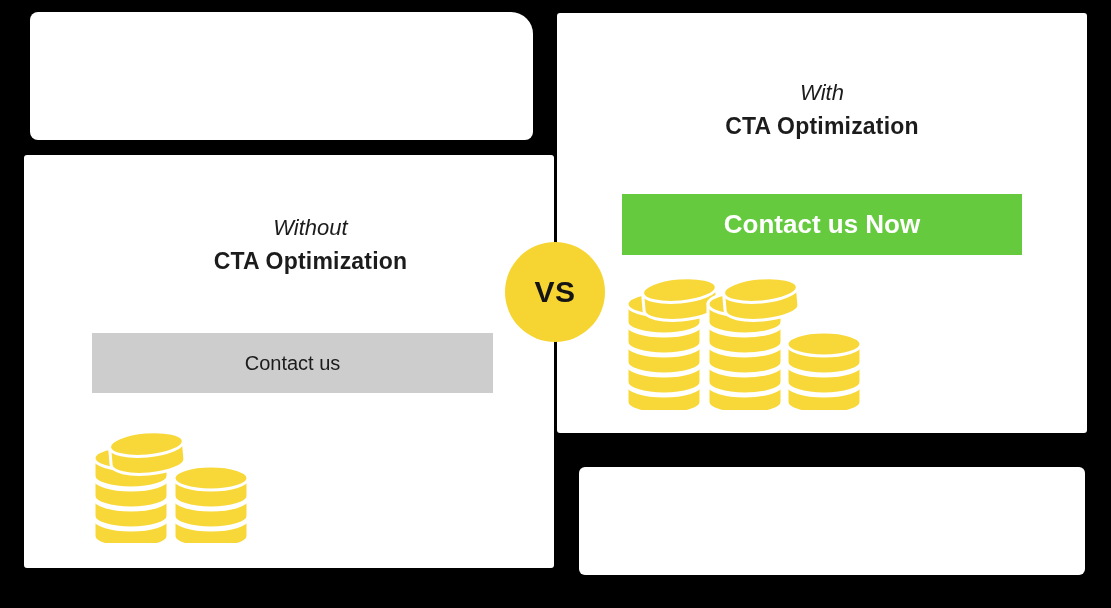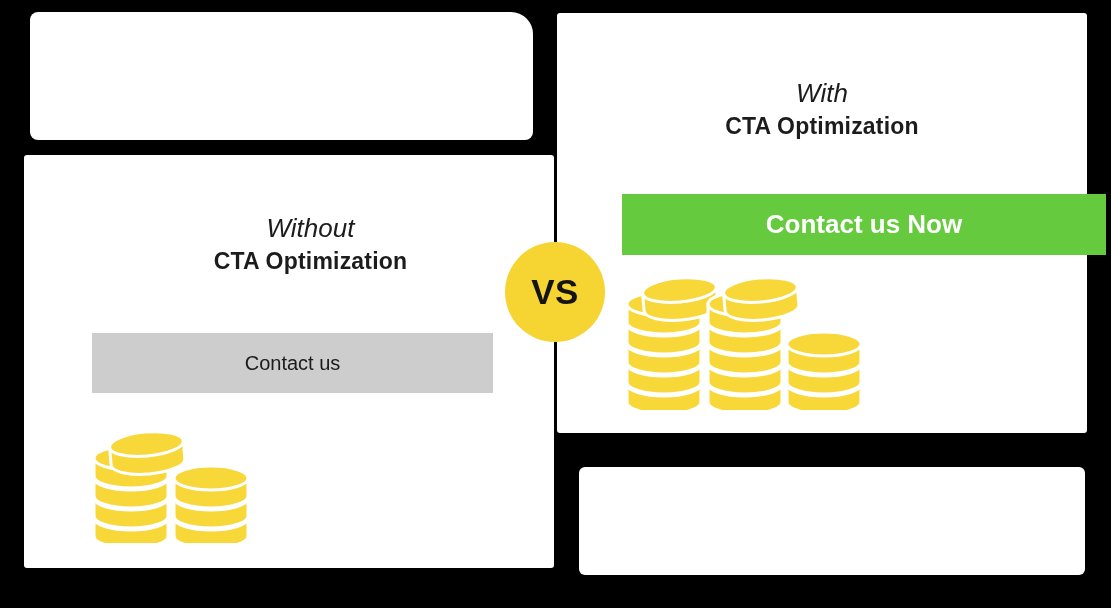--- a/index.html
+++ b/index.html
@@ -10,49 +10,49 @@
     -webkit-font-smoothing:antialiased;
   }
   .card,.panel{position:absolute;background:var(--panel,#fff);}
   .card-top-left{left:30px;top:12px;width:503px;height:128px;border-radius:8px 22px 8px 8px;}
   .card-bottom-right{left:579px;top:467px;width:506px;height:108px;border-radius:6px;}
   .panel-left{left:24px;top:155px;width:530px;height:413px;border-radius:3px;}
   .panel-right{left:557px;top:13px;width:530px;height:420px;border-radius:3px;}
   .heading{position:absolute;left:0;right:0;text-align:center;color:var(--heading-text,#1c1c1c);}
   .panel-left .heading{top:57px;margin-left:43px;}
   .panel-right .heading{top:64px;}
-  .subtitle{font-style:italic;font-size:26px;line-height:32px;font-weight:400;}
+  .subtitle{font-style:italic;font-size:22px;line-height:32px;font-weight:400;}
   .title{font-weight:700;font-size:23px;line-height:34px;letter-spacing:.2px;}
   .cta{
     position:absolute;border:none;outline:none;cursor:pointer;
     display:flex;align-items:center;justify-content:center;
     font-family:inherit;padding:0;
   }
   .cta-gray{
     left:68px;top:178px;width:401px;height:60px;
     background:var(--gray-button,#cdcdcd);
     color:var(--gray-button-text,#1b1b1b);
     font-size:20px;font-weight:400;
   }
   .cta-green{
-    left:65px;top:181px;width:484px;height:61px;
+    left:65px;top:181px;width:400px;height:61px;
     background:var(--green-button,#65ca3e);
     color:var(--green-button-text,#fff);
     font-size:26px;font-weight:700;
   }
   .coins{position:absolute;display:block;}
   .coins-left{left:55px;top:248px;}
   .coins-right{left:58px;top:252px;}
   .vs-badge{
     position:absolute;left:505px;top:242px;width:100px;height:100px;
     border-radius:50%;background:var(--vs-circle,#f6d532);
     display:flex;align-items:center;justify-content:center;z-index:5;
   }
   .vs-badge span{
-    font-weight:700;font-size:35px;color:var(--vs-text,#141414);letter-spacing:.5px;text-align:center;
+    font-weight:700;font-size:30px;color:var(--vs-text,#141414);letter-spacing:.5px;text-align:center;
   }
 </style>
 </head>
 <body>
 
 <div class="stage">
 
   <div class="card card-top-left"></div>
 
   <section class="panel panel-left">

